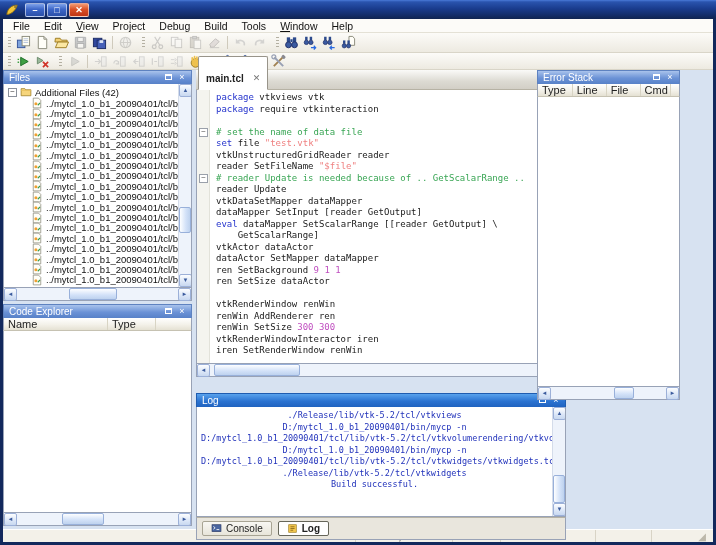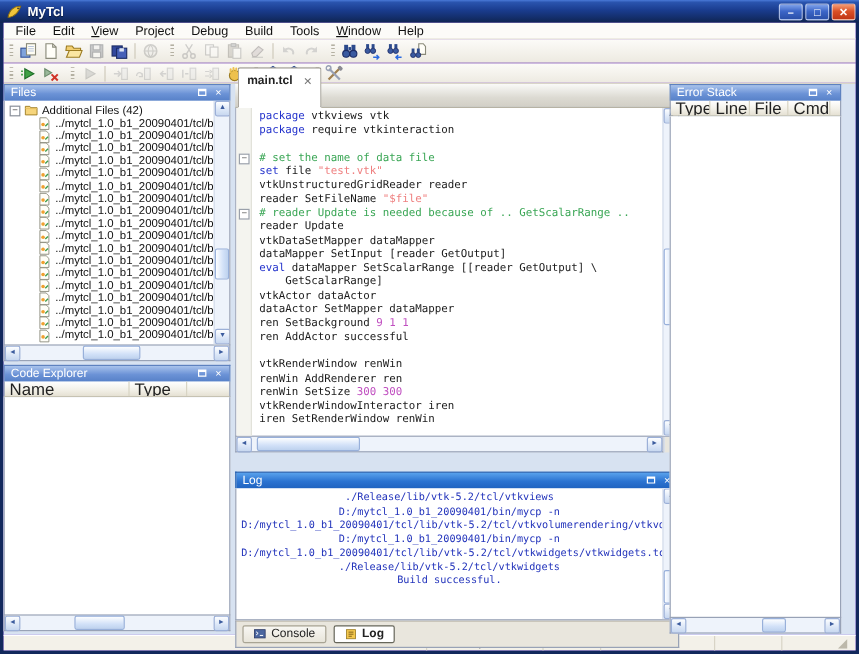--- a/index.html
+++ b/index.html
@@ -42,21 +42,21 @@
   .panel { position:absolute; display:flex; flex-direction:column; }
   .ptitle { height:14px; flex:0 0 14px; display:flex; align-items:center; padding:0 3px 0 5px;
     color:#fff; font-size:10px; background:linear-gradient(#a9c3ec,#6b92d6 55%,#5781c8);
     border:1px solid #5e82c0; border-bottom:none; }
   .ptitle.focus { background:linear-gradient(#59a2ec,#2b73d1 55%,#2063c0); border-color:#1f5cb0; }
   .ptitle .spacer { flex:1; }
   .pbtn { width:12px; height:11px; margin-left:2px; color:#fff; font-size:9px; line-height:11px; text-align:center; }
   .pbtn .flbox { display:inline-block; width:7px; height:6px; border:1px solid #fff; border-top-width:2px; }
   .pbody { flex:1; background:#fff; border:1px solid #98a2b6; border-top:none; overflow:hidden; position:relative; }
 
-  .chead { height:13px; flex:0 0 13px; display:flex; font-size:14px; color:#222;
+  .chead { height:13px; flex:0 0 13px; display:flex; font-size:11px; color:#222;
     background:linear-gradient(#ffffff,#f3f1e9 55%,#e5e1d3);
     border-left:1px solid #98a2b6; border-right:1px solid #98a2b6; border-bottom:1px solid #c6c2b2; }
   .chead .col { padding:0 4px; border-right:1px solid #d8d4c4; display:flex; align-items:center; overflow:hidden; }
   .chead .fill { flex:1; border-right:none; }
 
   
   .tree { position:absolute; left:0; top:0; right:13px; bottom:0; overflow:hidden; padding-top:2px; }
   .trow { height:10.4px; display:flex; align-items:center; font-size:9.5px; color:#111; white-space:nowrap; }
   .trow.root { height:12px; }
   .expander { width:9px; height:9px; flex:0 0 9px; border:1px solid #8a909a; background:#fff;
@@ -74,21 +74,21 @@
     border:1px solid #9cb0d8; border-radius:2px; color:#3c5c9e; font-size:6px; line-height:11px; text-align:center; }
   .strack { flex:1; position:relative; }
   .sthumb { position:absolute; background:linear-gradient(90deg,#fdfeff,#d2e1f8 60%,#bed2ee);
     border:1px solid #98b0da; border-radius:2px; left:0; right:0; }
   .scrollh .sthumb { top:0; bottom:0; left:auto; right:auto; background:linear-gradient(#fdfeff,#d2e1f8 60%,#bed2ee); }
   .corner { flex:0 0 13px; background:#e8e6de; border-left:1px solid #d4dcea; }
 
   
   .tabbar { height:20px; flex:0 0 20px; display:flex; align-items:flex-end; padding-left:2px;
     background:linear-gradient(#fafaf8,#dcdad2 60%,#d2cfc6); border-bottom:1px solid #b6b2a4; }
-  .etab { height:17px; display:flex; align-items:flex-end; padding:16px 7px; margin-bottom:-1px;
+  .etab { height:17px; display:flex; align-items:flex-start; padding:16px 7px; margin-bottom:-1px;
     background:#fff; border:1px solid #98948a; border-bottom:1px solid #fff; border-radius:2px 2px 0 0;
     font-size:10px; font-weight:bold; color:#222; }
   .etab .x { margin-left:9px; color:#777; font-size:9px; font-weight:normal; }
   .editorwrap { height:274px; flex:0 0 274px; display:flex; background:#fff;
     border:1px solid #98a2b6; border-top:none; position:relative; }
   .foldcol { width:13px; flex:0 0 13px; background:#f4f4ef; border-right:1px solid #e2e2da; position:relative; }
   .foldbox { position:absolute; left:2px; width:9px; height:9px; border:1px solid #9aa0aa; background:#fff;
     font-size:8px; line-height:6px; text-align:center; color:#555; }
   .codearea { flex:1; overflow:hidden; padding:2px 0 0 6px;
     font:9px/11.5px "DejaVu Sans Mono",monospace; color:#1a1a1a; position:relative; }
@@ -117,21 +117,20 @@
 </head>
 <body>
 
 <div class="win">
 
   <div class="titlebar">
     <svg class="title-ico" viewBox="0 0 16 16">
       <path d="M2 13C3 6 8 2 14 2.5 12.5 8 8 12 3.5 13z" fill="#f2c53a" stroke="#8a6c14"></path>
       <circle cx="11.5" cy="4.5" r=".9" fill="#333"></circle>
     </svg>
-    <span class="title-text">MyTcl</span>
     <span class="cap-btn">–</span>
     <span class="cap-btn">□</span>
     <span class="cap-btn close">✕</span>
   </div>
 
   <div class="client">
 
     <div class="menubar">
         <span class="menu-item">File</span>
         <span class="menu-item">Edit</span>
@@ -593,21 +592,21 @@
               <div class="cl"><span>reader SetFileName </span><span class="tk-s">"$file"</span></div>
               <div class="cl"><span class="tk-c"># reader Update is needed because of .. GetScalarRange ..</span></div>
               <div class="cl"><span>reader Update</span></div>
               <div class="cl"><span>vtkDataSetMapper dataMapper</span></div>
               <div class="cl"><span>dataMapper SetInput [reader GetOutput]</span></div>
               <div class="cl"><span class="tk-k">eval</span><span> dataMapper SetScalarRange [[reader GetOutput] \</span></div>
               <div class="cl"><span>    GetScalarRange]</span></div>
               <div class="cl"><span>vtkActor dataActor</span></div>
               <div class="cl"><span>dataActor SetMapper dataMapper</span></div>
               <div class="cl"><span>ren SetBackground </span><span class="tk-n">9 1 1</span></div>
-              <div class="cl"><span>ren AddActor successful</span></div>
+              <div class="cl"><span>ren SetSize dataActor</span></div>
               <div class="cl"></div>
               <div class="cl"><span>vtkRenderWindow renWin</span></div>
               <div class="cl"><span>renWin AddRenderer ren</span></div>
               <div class="cl"><span>renWin SetSize </span><span class="tk-n">300 300</span></div>
               <div class="cl"><span>vtkRenderWindowInteractor iren</span></div>
               <div class="cl"><span>iren SetRenderWindow renWin</span></div>
             </div>
           <div class="scrollv edscroll">
             <div class="sbtn">▲</div>
             <div class="strack">
@@ -665,21 +664,21 @@
             <div class="btab active">
               <svg viewBox="0 0 16 16">
                 <rect x="2.5" y="2.5" width="11" height="11" fill="#f4c84e" stroke="#9c7c22"></rect>
                 <path d="M5 5.5h6M5 8h6M5 10.5h4" stroke="#7a5a14" stroke-width="1.1"></path>
               </svg>
               <span>Log</span>
             </div>
           </div>
       </div>
 
-      <div class="panel" style="left:555px;top:0;width:143px;height:458px;">
+      <div class="panel" style="left:534px;top:0;width:143px;height:330px;">
         <div class="ptitle">
           <span>Error Stack</span>
           <span class="spacer"></span>
           <span class="pbtn"><span class="flbox"></span></span>
           <span class="pbtn">×</span>
         </div>
         <div class="chead" id="es-cols">
             <div class="col" style="width: 37px;">Type</div>
             <div class="col" style="width: 36px;">Line</div>
             <div class="col" style="width: 36px;">File</div>

